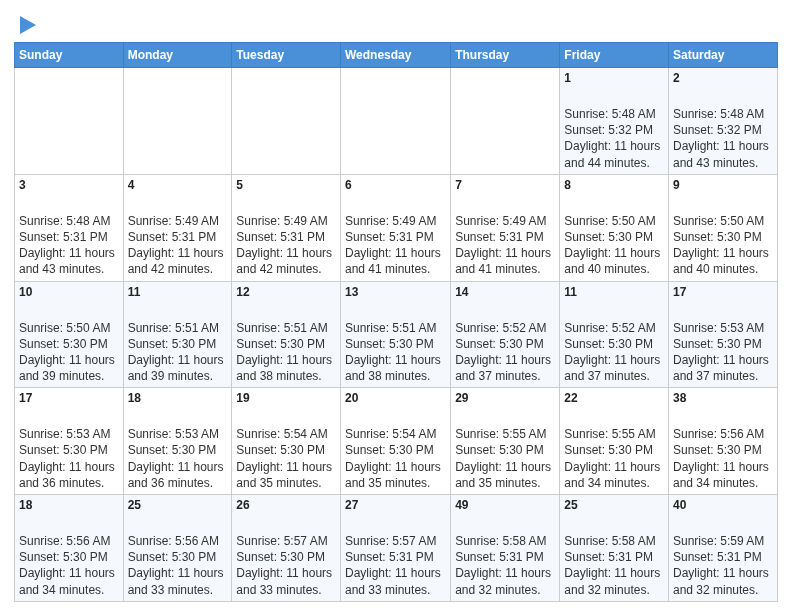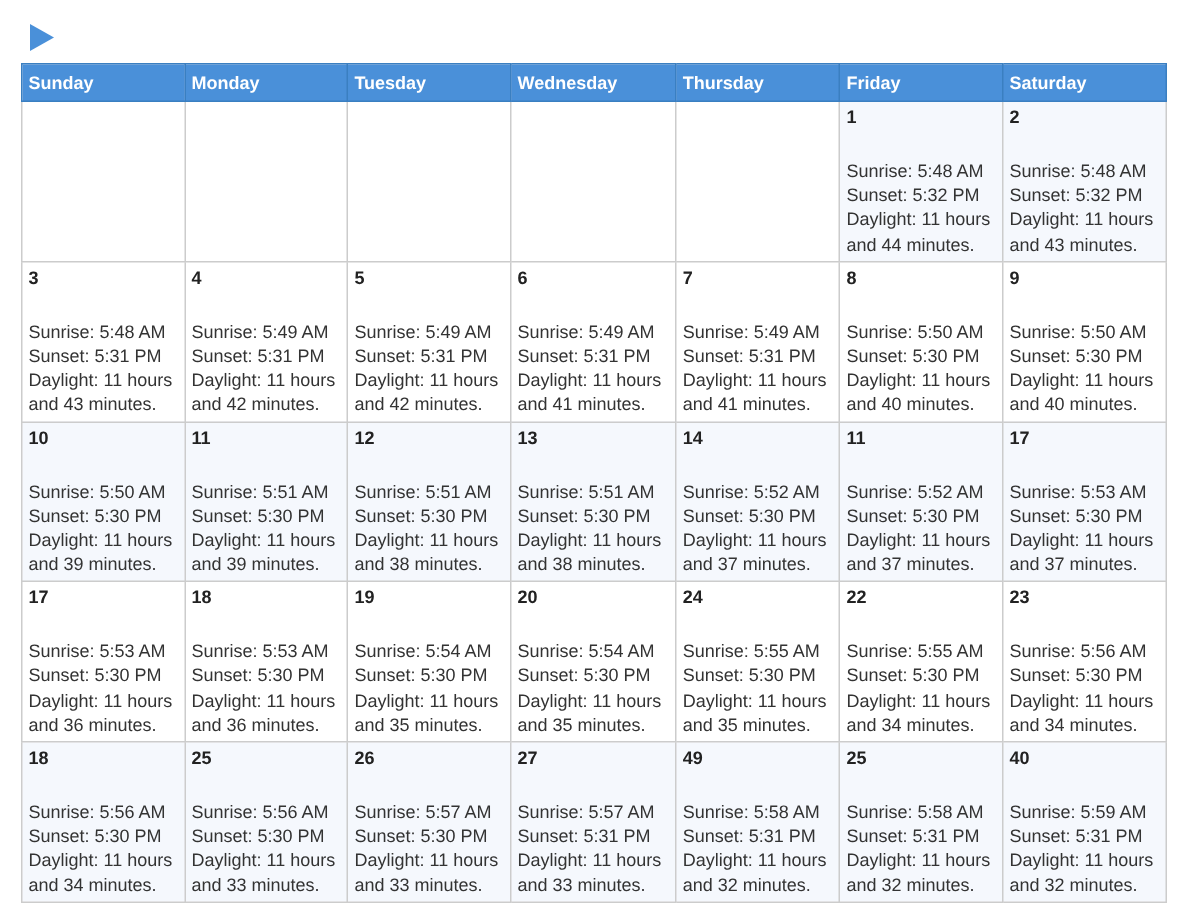--- a/index.html
+++ b/index.html
@@ -223,29 +223,29 @@
           </td>
           <td>
             <span class="day-num">19</span>
             <div class="day-info">Sunrise: 5:54 AM<br>Sunset: 5:30 PM<br>Daylight: 11 hours<br>and 35 minutes.</div>
           </td>
           <td>
             <span class="day-num">20</span>
             <div class="day-info">Sunrise: 5:54 AM<br>Sunset: 5:30 PM<br>Daylight: 11 hours<br>and 35 minutes.</div>
           </td>
           <td>
-            <span class="day-num">24</span>
+            <span class="day-num">29</span>
             <div class="day-info">Sunrise: 5:55 AM<br>Sunset: 5:30 PM<br>Daylight: 11 hours<br>and 35 minutes.</div>
           </td>
           <td>
             <span class="day-num">22</span>
             <div class="day-info">Sunrise: 5:55 AM<br>Sunset: 5:30 PM<br>Daylight: 11 hours<br>and 34 minutes.</div>
           </td>
           <td>
-            <span class="day-num">23</span>
+            <span class="day-num">38</span>
             <div class="day-info">Sunrise: 5:56 AM<br>Sunset: 5:30 PM<br>Daylight: 11 hours<br>and 34 minutes.</div>
           </td>
         </tr>
         <tr>
           <td>
             <span class="day-num">18</span>
             <div class="day-info">Sunrise: 5:56 AM<br>Sunset: 5:30 PM<br>Daylight: 11 hours<br>and 34 minutes.</div>
           </td>
           <td>
             <span class="day-num">25</span>

